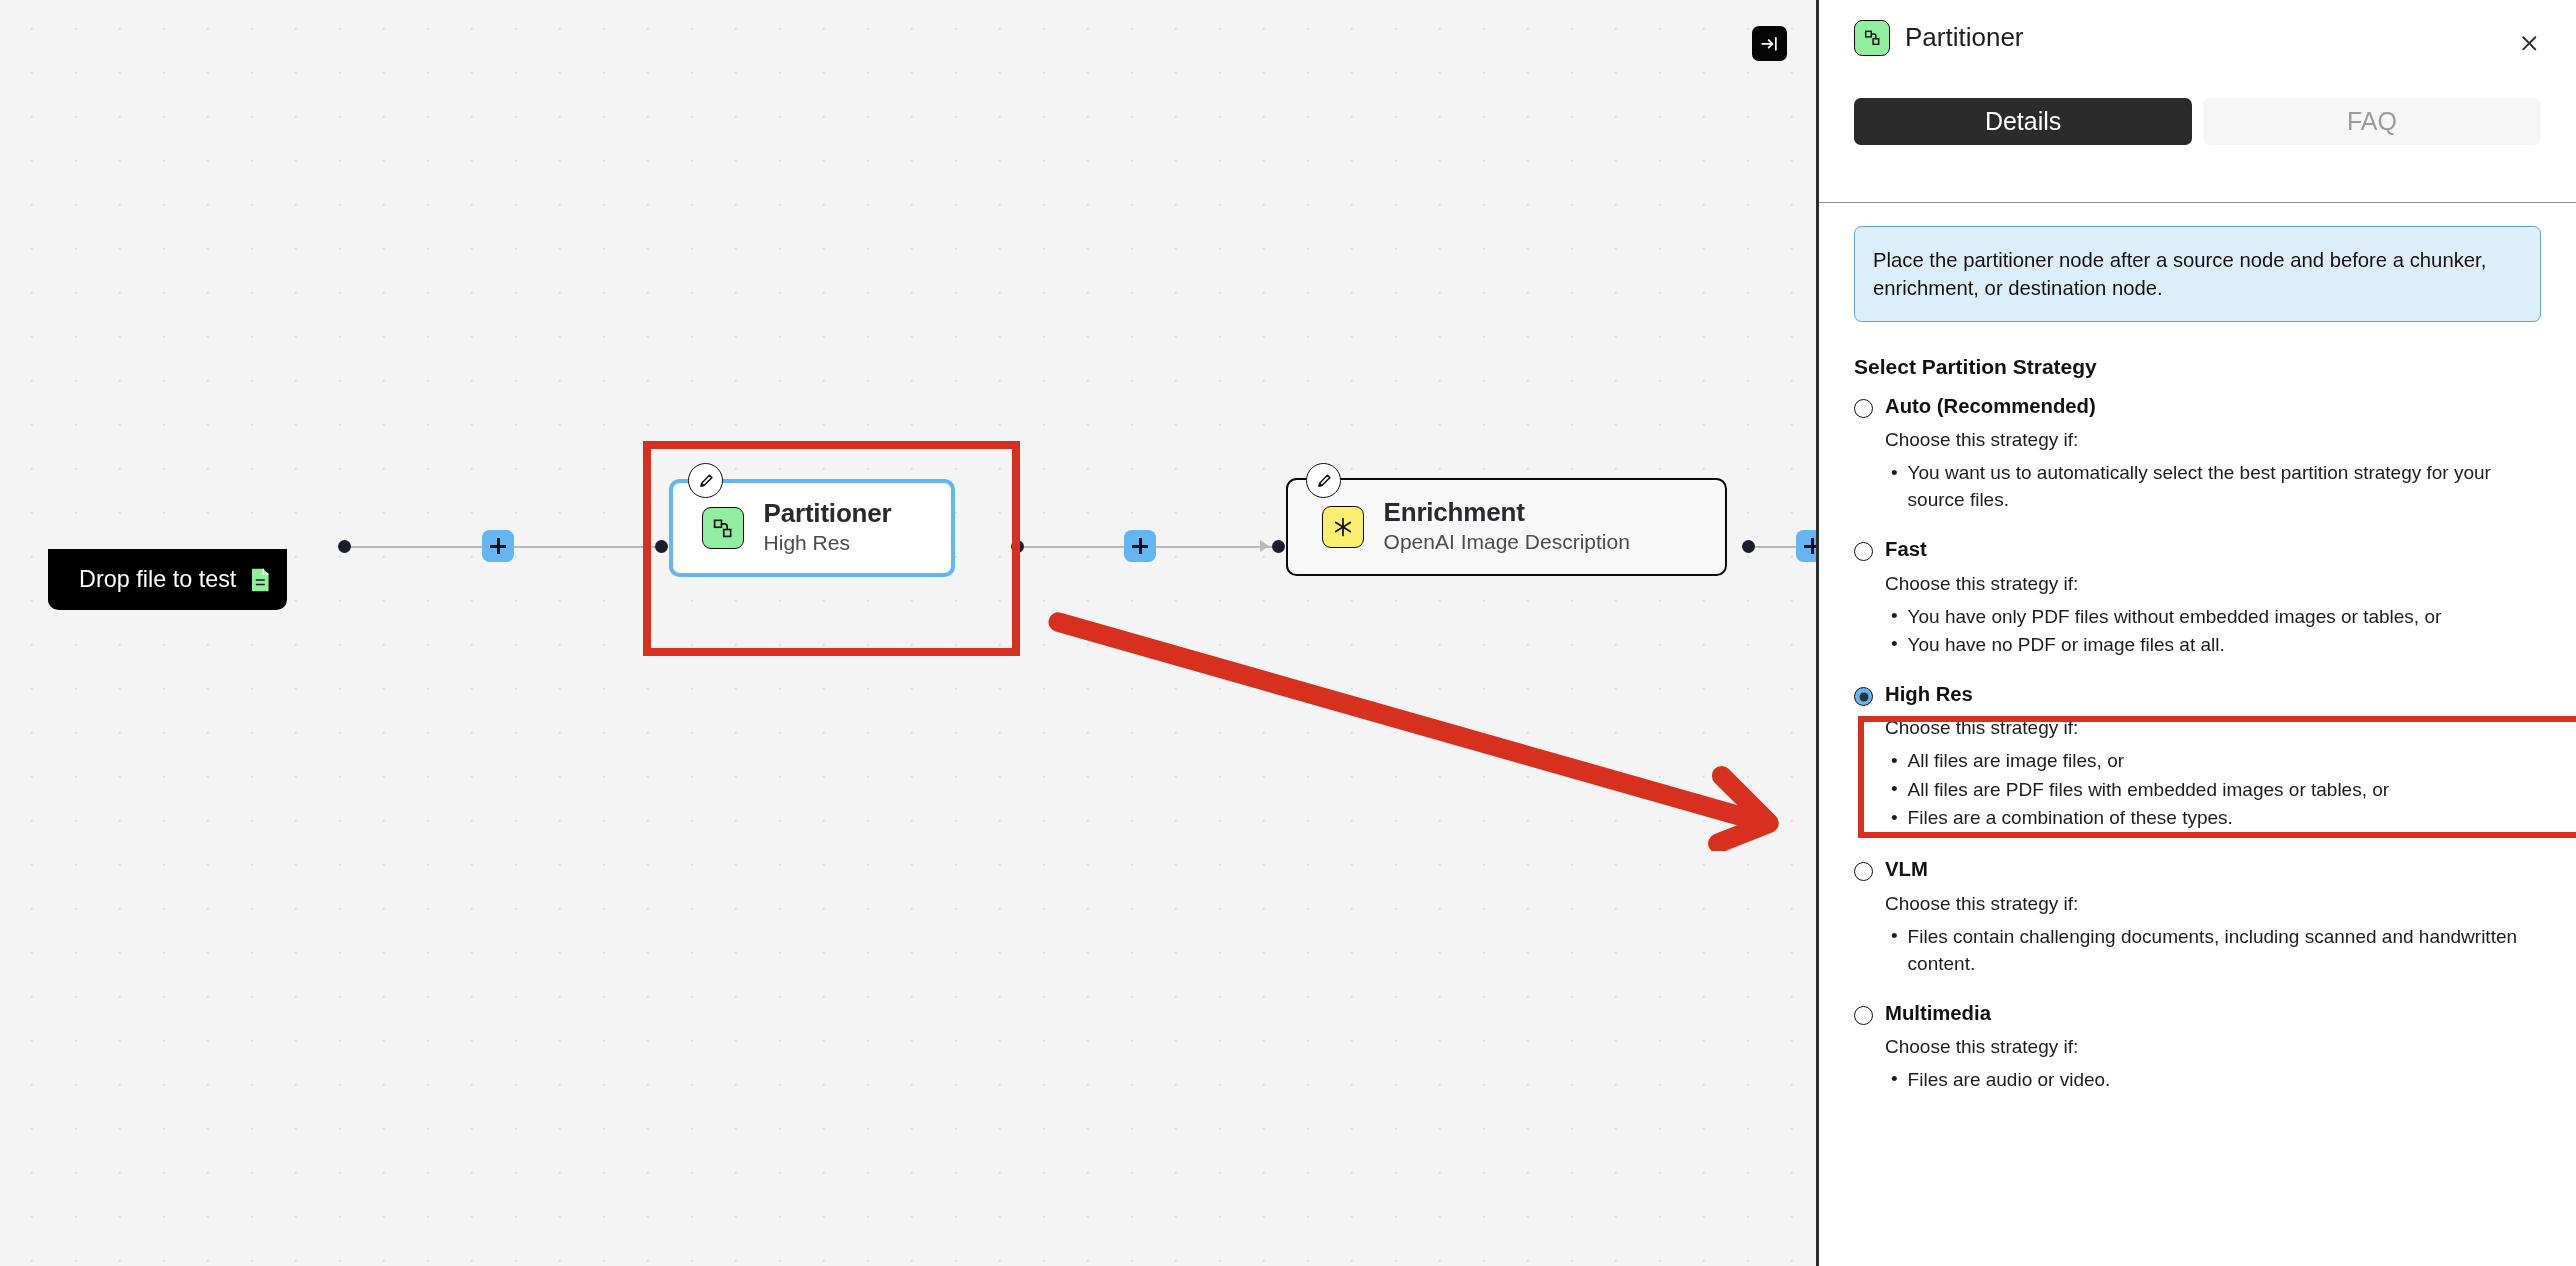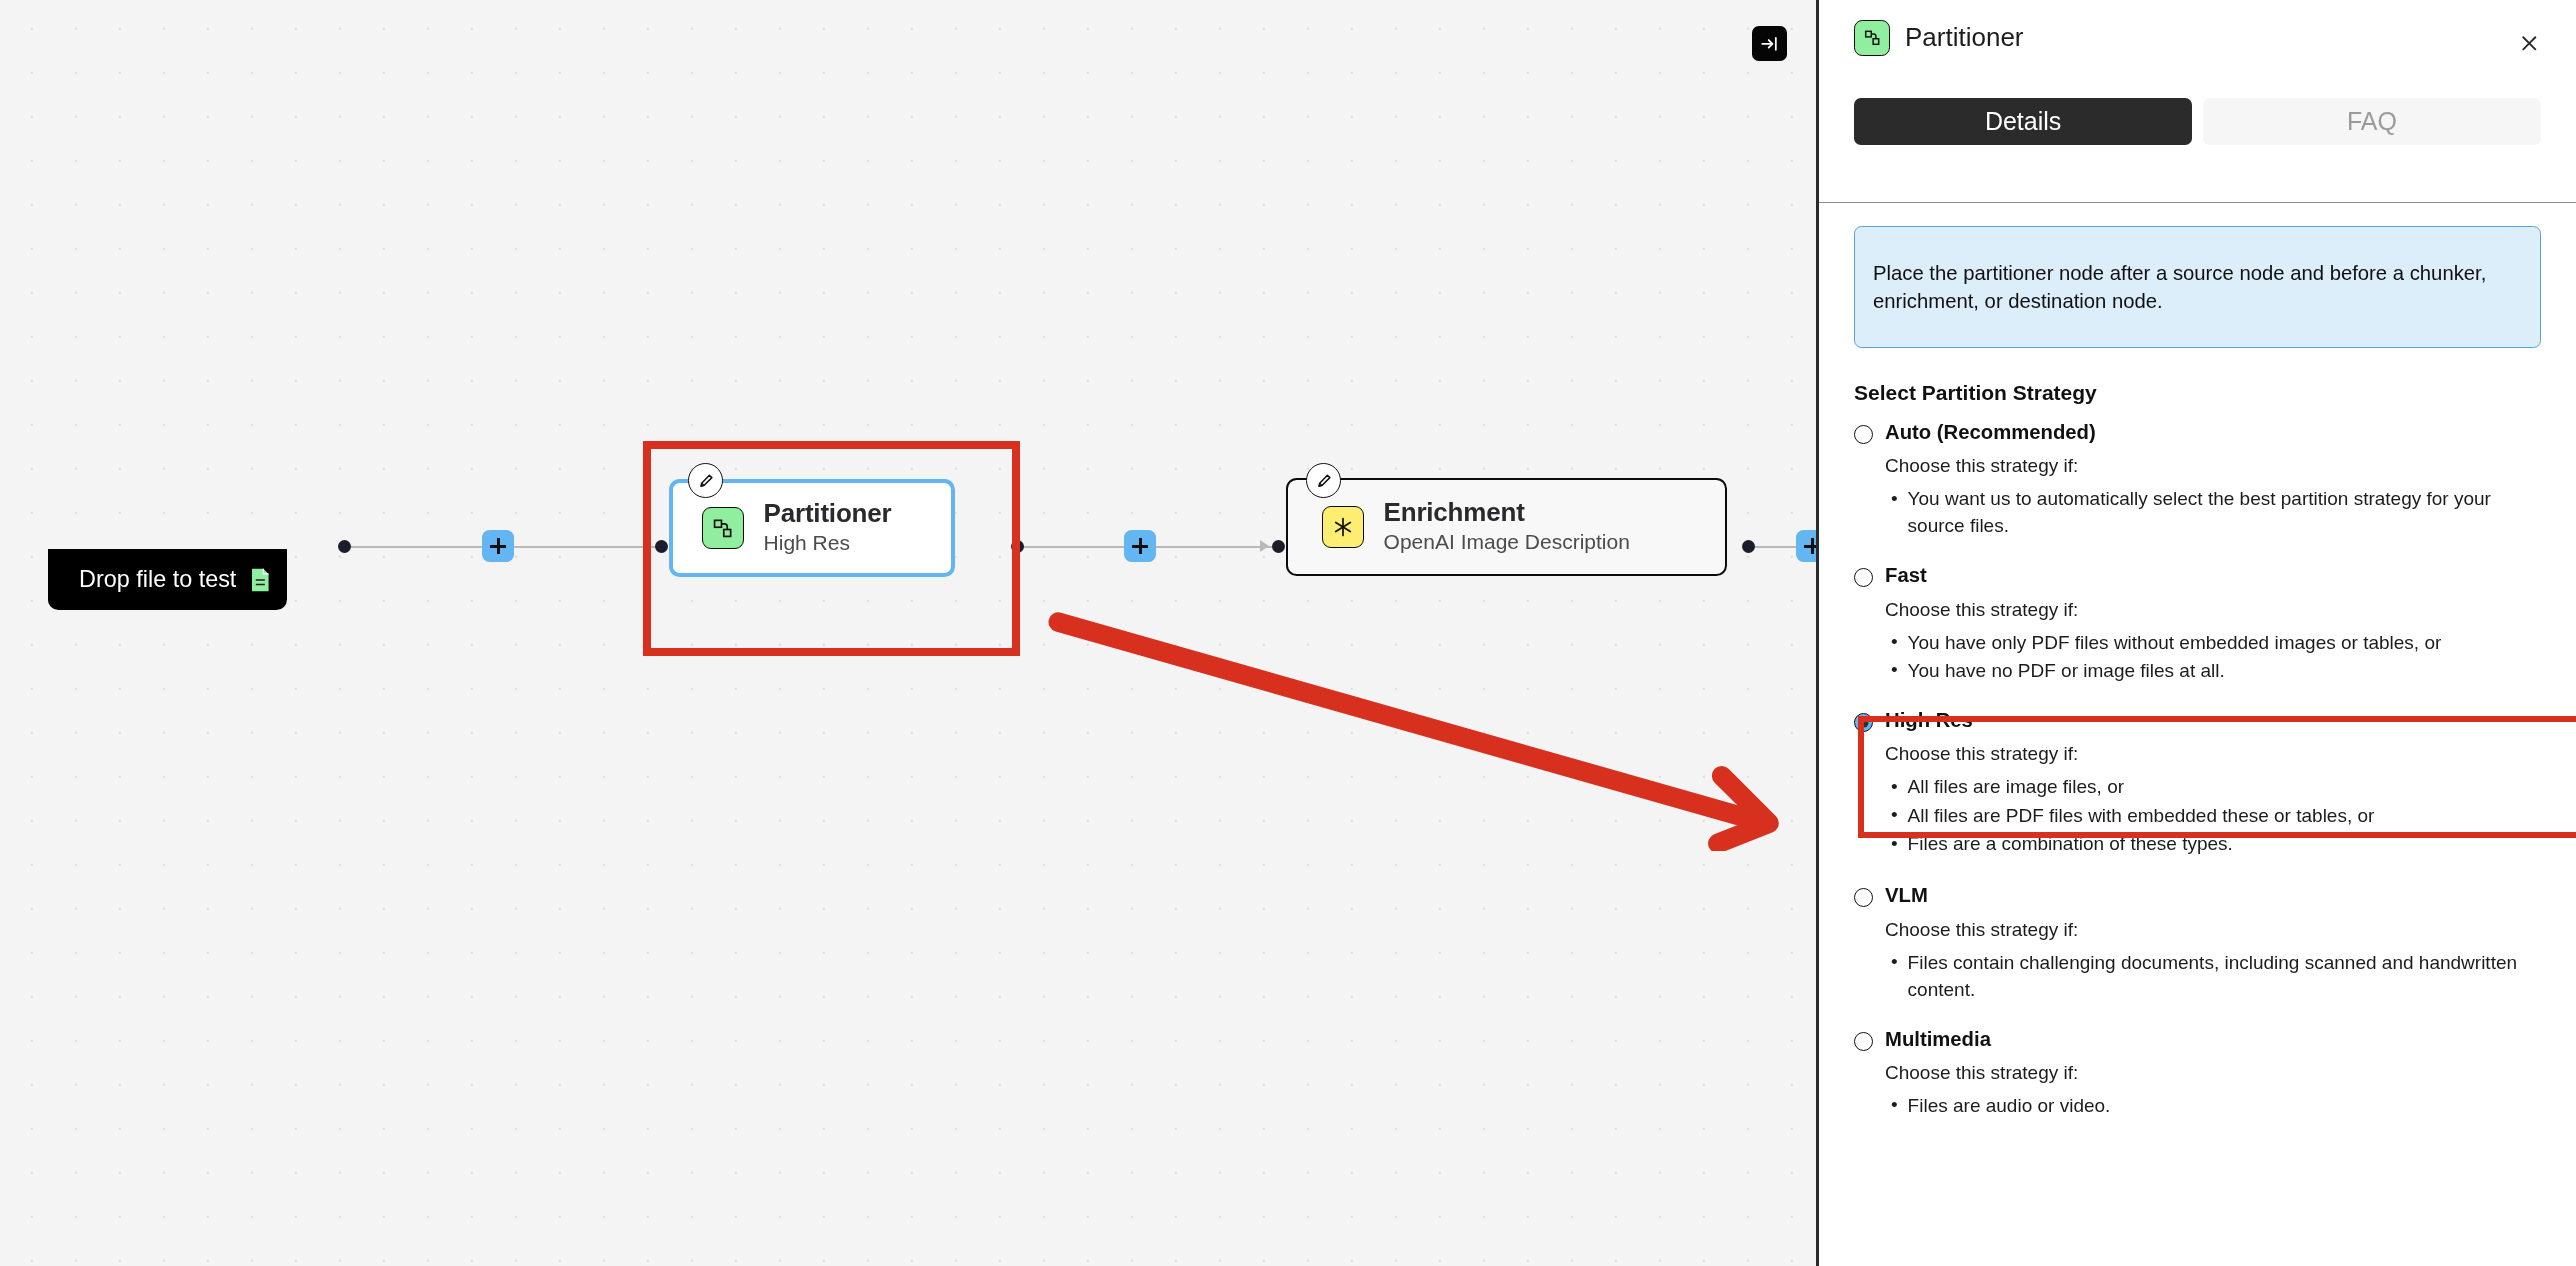--- a/index.html
+++ b/index.html
@@ -161,21 +161,21 @@
   }
   .tab.active { background: #2b2b2b; color: #ffffff; }
   .tab.inactive { background: #f6f6f6; color: #9b9b9b; }
 
   #panel-body { padding: 0 35px; position: relative; height: 1063px; }
 
   .info-banner {
     margin-top: 22.6px;
     background: #ddeefb; border: 1.5px solid #5aa0d6;
     border-radius: 7.5px;
-    padding: 32px 18px;
+    padding: 19px 18px;
     font-size: 20.3px; color: #101010; line-height: 1.38;
   }
 
   .section-heading {
     margin-top: 33px;
     font-size: 21px; font-weight: 700; color: #111111;
   }
 
   .option { margin-top: 16.6px; position: relative; }
   .option-head { display: flex; align-items: flex-end; gap: 12px; }
@@ -363,21 +363,21 @@
       </div>
 
       <div class="option" style="margin-top:24px;">
         <div class="option-head">
           <span class="radio checked"></span>
           <span class="option-label">High Res</span>
         </div>
         <div class="option-prompt">Choose this strategy if:</div>
         <ul class="option-list">
           <li>All files are image files, or</li>
-          <li>All files are PDF files with embedded these or tables, or</li>
+          <li>All files are PDF files with embedded images or tables, or</li>
           <li>Files are a combination of these types.</li>
         </ul>
       </div>
 
       <div class="option" style="margin-top:26px;">
         <div class="option-head">
           <span class="radio"></span>
           <span class="option-label">VLM</span>
         </div>
         <div class="option-prompt">Choose this strategy if:</div>

